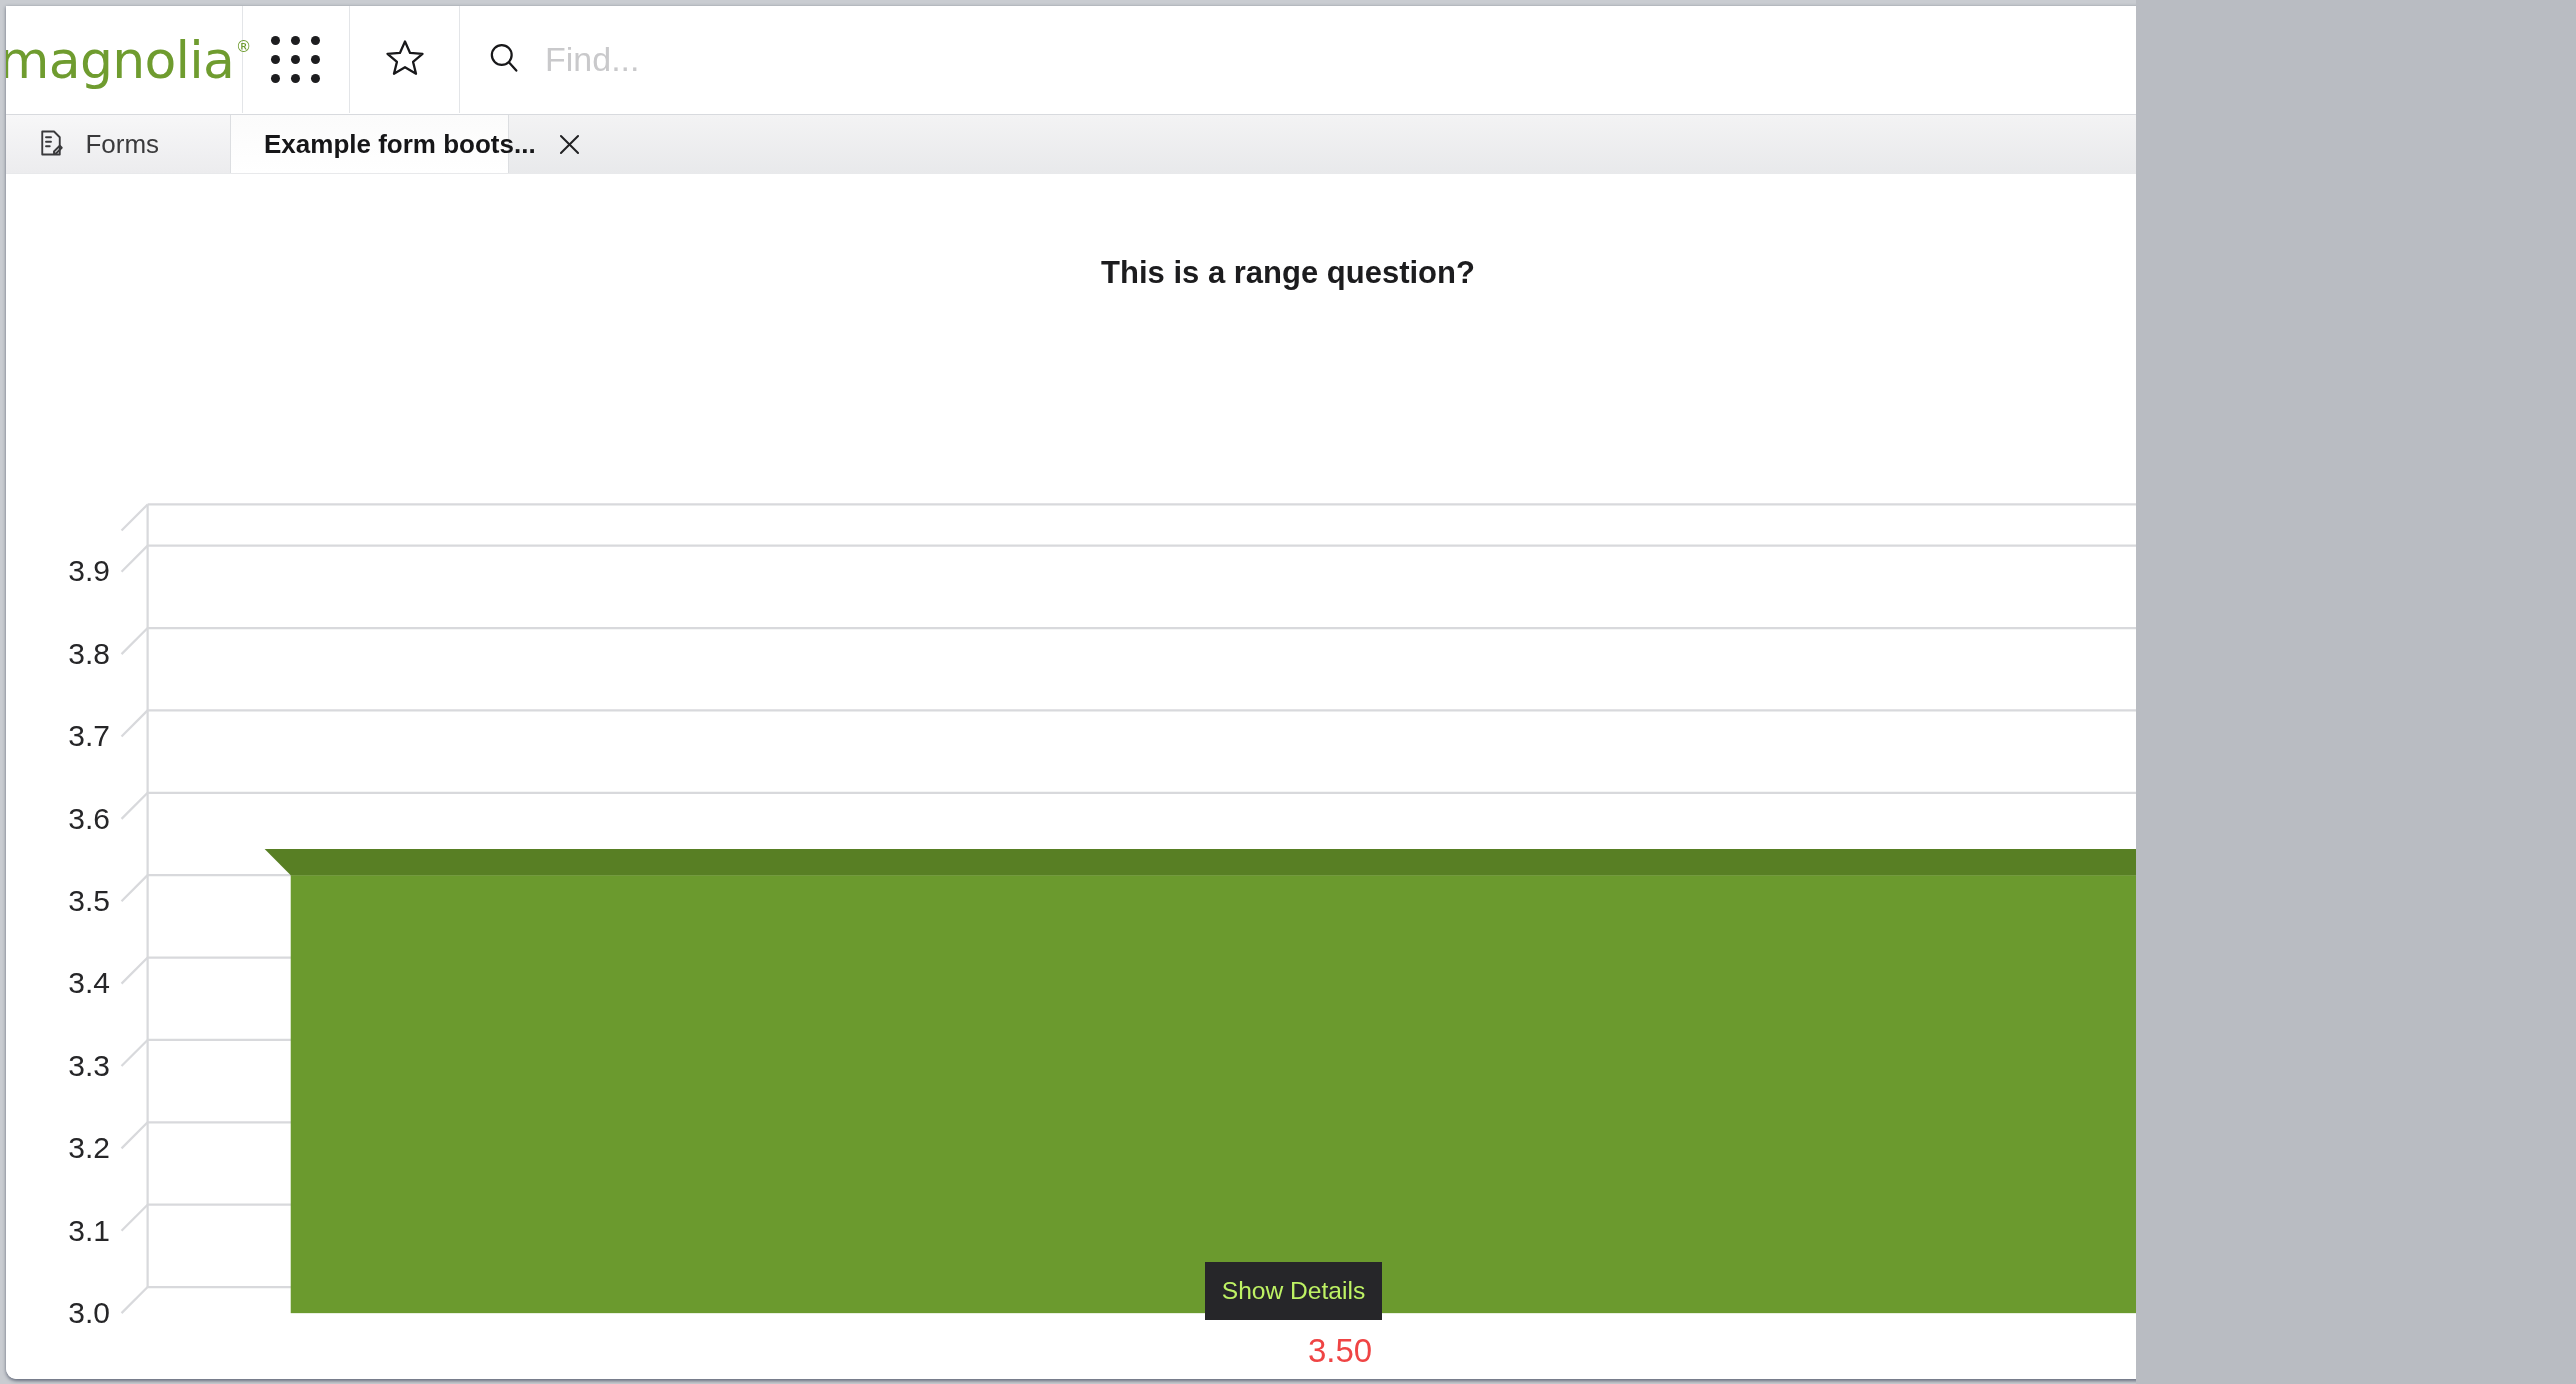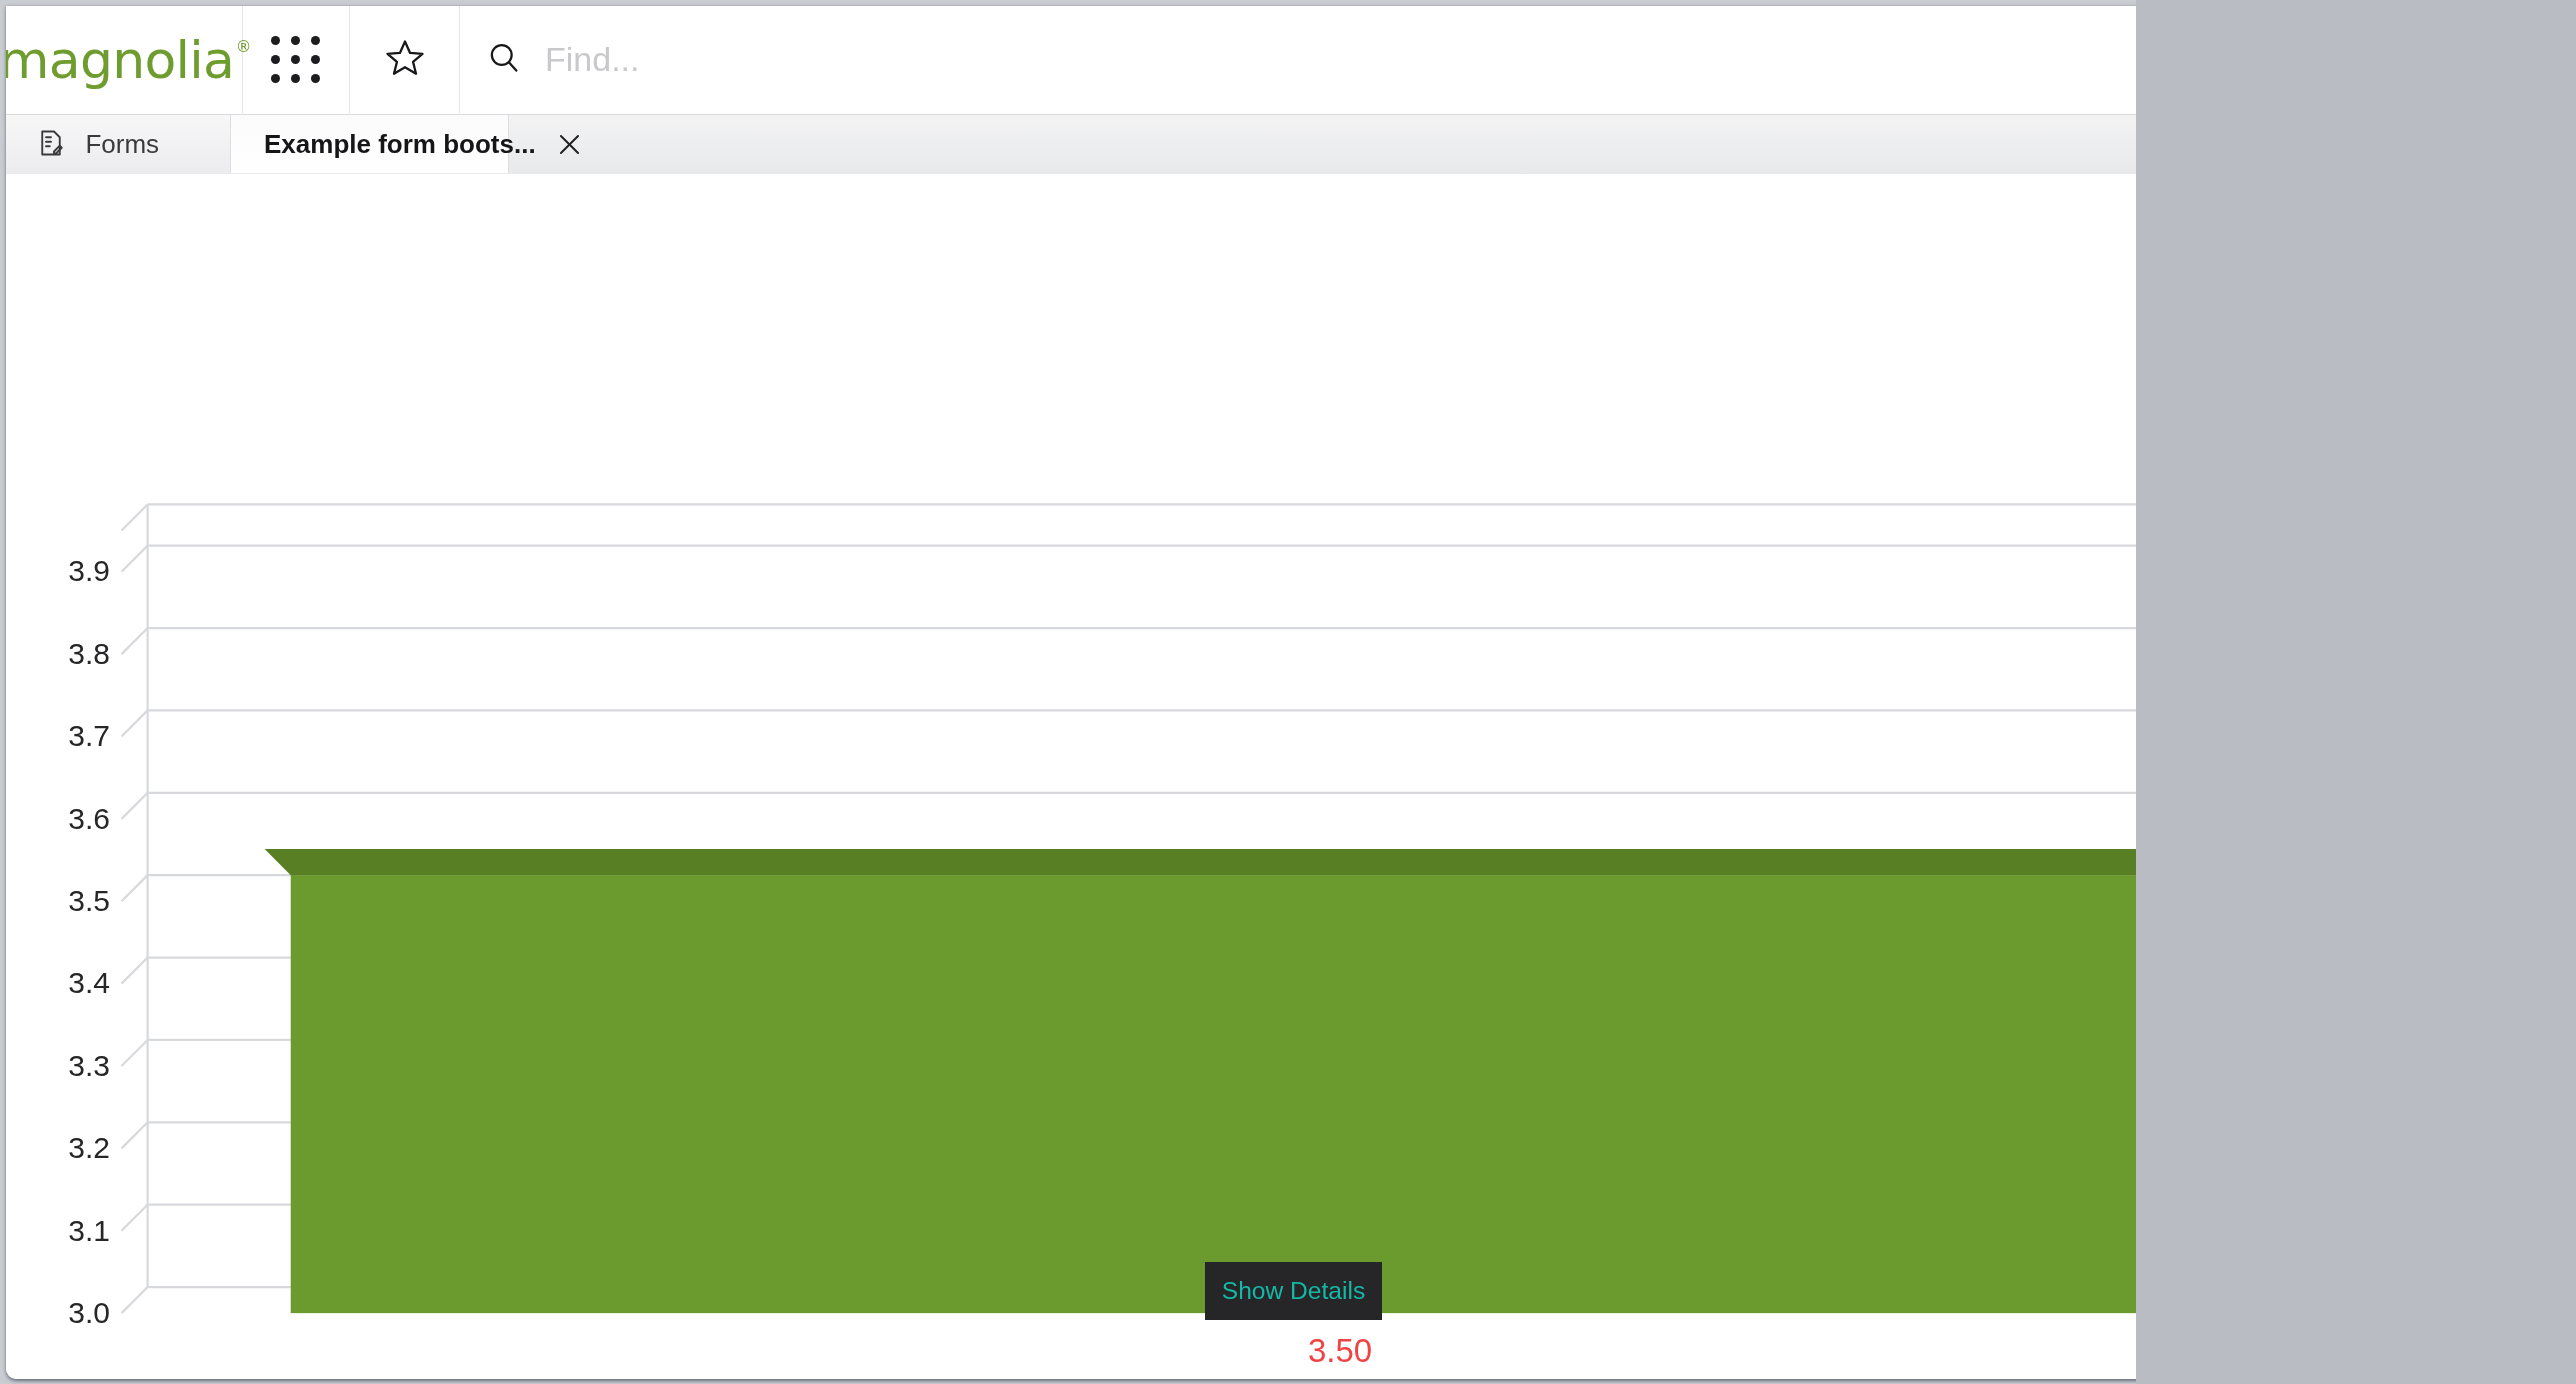--- a/index.html
+++ b/index.html
@@ -196,21 +196,21 @@
     text-align: center;
     transform: translateX(-50%);
   }
   .details-btn {
     position: absolute;
     left: 1199px;
     top: 1088px;
     width: 177px;
     height: 58px;
     background: #262629;
-    color: #14b8a6;
+    color: #bef264;
     border: none;
     font-size: 24.6px;
     font-family: "Liberation Sans", sans-serif;
     cursor: pointer;
     padding: 0;
   }
 </style>
 </head>
 <body>
 
@@ -325,20 +325,21 @@
         <svg width="30" height="30" viewBox="0 0 24 24" fill="none" stroke="#3b3b3d" stroke-width="1.7" stroke-linecap="round">
           <line x1="4.4" y1="4.4" x2="19.6" y2="19.6"></line>
           <line x1="19.6" y1="4.4" x2="4.4" y2="19.6"></line>
         </svg>
       </span>
     </div>
   </div>
 
   <div class="content">
 
+    <div class="chart-title">This is a range question?</div>
 
     <div class="chart-area">
       <svg id="chart-svg" width="2564" height="1205" viewBox="0 0 3440 1616">
             <line x1="190" y1="443" x2="190" y2="1493" stroke="#d8d9dc" stroke-width="3"></line>
             <line x1="190" y1="1493" x2="3390" y2="1493" stroke="#d8d9dc" stroke-width="3"></line>
             <line x1="190" y1="1493" x2="155" y2="1528" stroke="#d8d9dc" stroke-width="3"></line>
             <line x1="190" y1="1382.4736842105262" x2="3390" y2="1382.4736842105262" stroke="#d8d9dc" stroke-width="3"></line>
             <line x1="190" y1="1382.4736842105262" x2="155" y2="1417.4736842105262" stroke="#d8d9dc" stroke-width="3"></line>
             <line x1="190" y1="1271.9473684210525" x2="3390" y2="1271.9473684210525" stroke="#d8d9dc" stroke-width="3"></line>
             <line x1="190" y1="1271.9473684210525" x2="155" y2="1306.9473684210525" stroke="#d8d9dc" stroke-width="3"></line>

